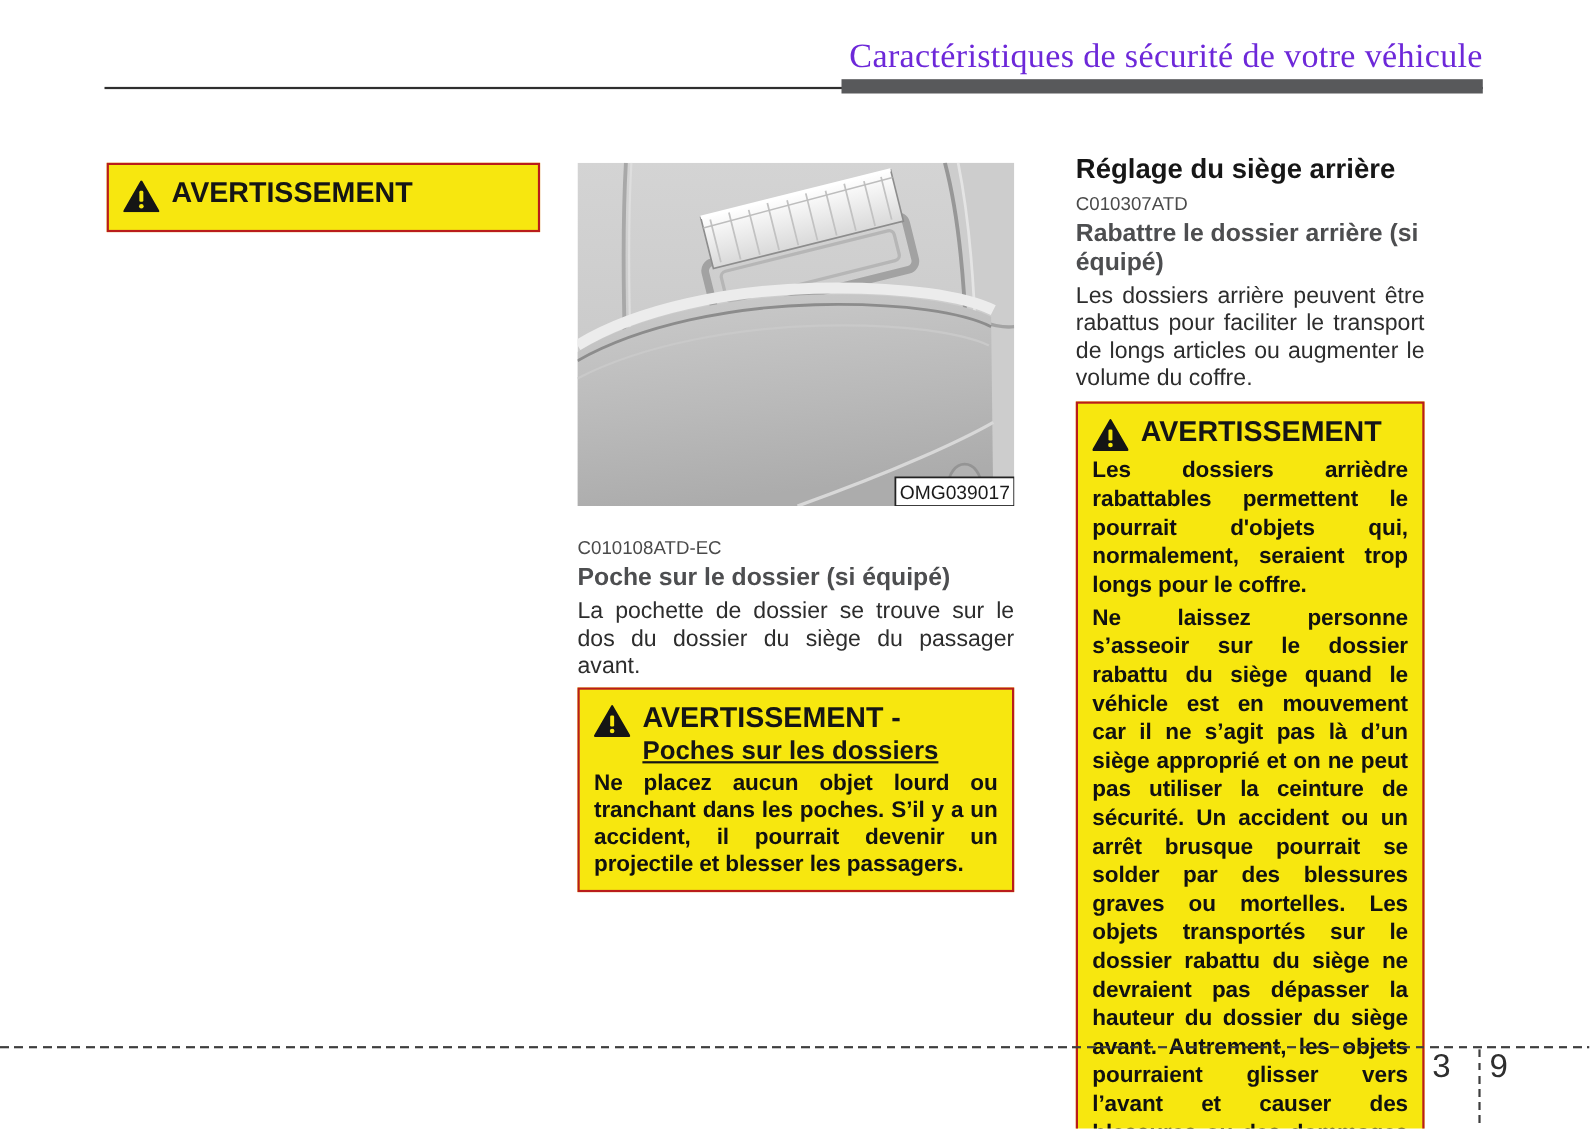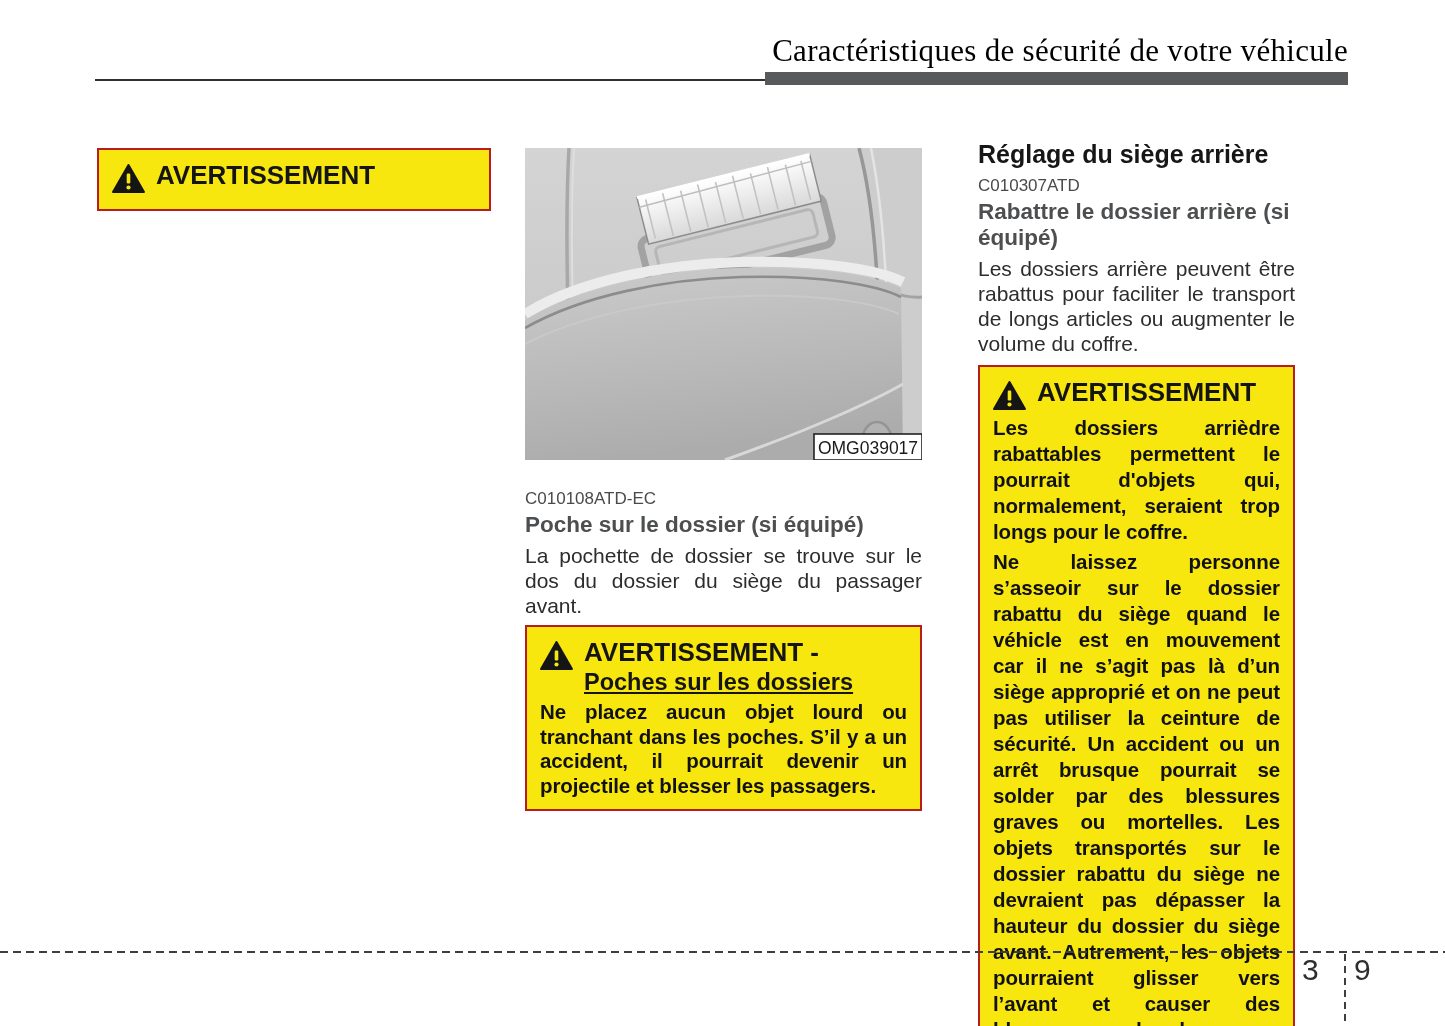--- a/index.html
+++ b/index.html
@@ -3,21 +3,21 @@
 <meta charset="utf-8">
 <style>
   html,body{margin:0;padding:0;}
   body{
     width:1445px;height:1026px;position:relative;overflow:hidden;
     background:#ffffff;font-family:"Liberation Sans",sans-serif;color:#2d2d2d;
   }
   
   .header-title{
     position:absolute;top:33px;right:97px;
-    font-family:"Liberation Serif",serif;font-size:31px;color:#000000;
+    font-family:"Liberation Serif",serif;font-size:31px;color:#6d28d9;
     letter-spacing:.3px;white-space:nowrap;
   }
   .rule-thin{position:absolute;left:95px;top:79px;width:1253px;height:2px;background:#2f2f2f;}
   .rule-thick{position:absolute;left:765px;top:72px;width:583px;height:13px;background:#58595b;}
   
   .col{position:absolute;width:397px;}
   .col-left{left:97px;top:148px;width:394px;}
   .col-mid{left:525px;top:148px;}
   .col-right{left:978px;top:141px;width:317px;}
   

